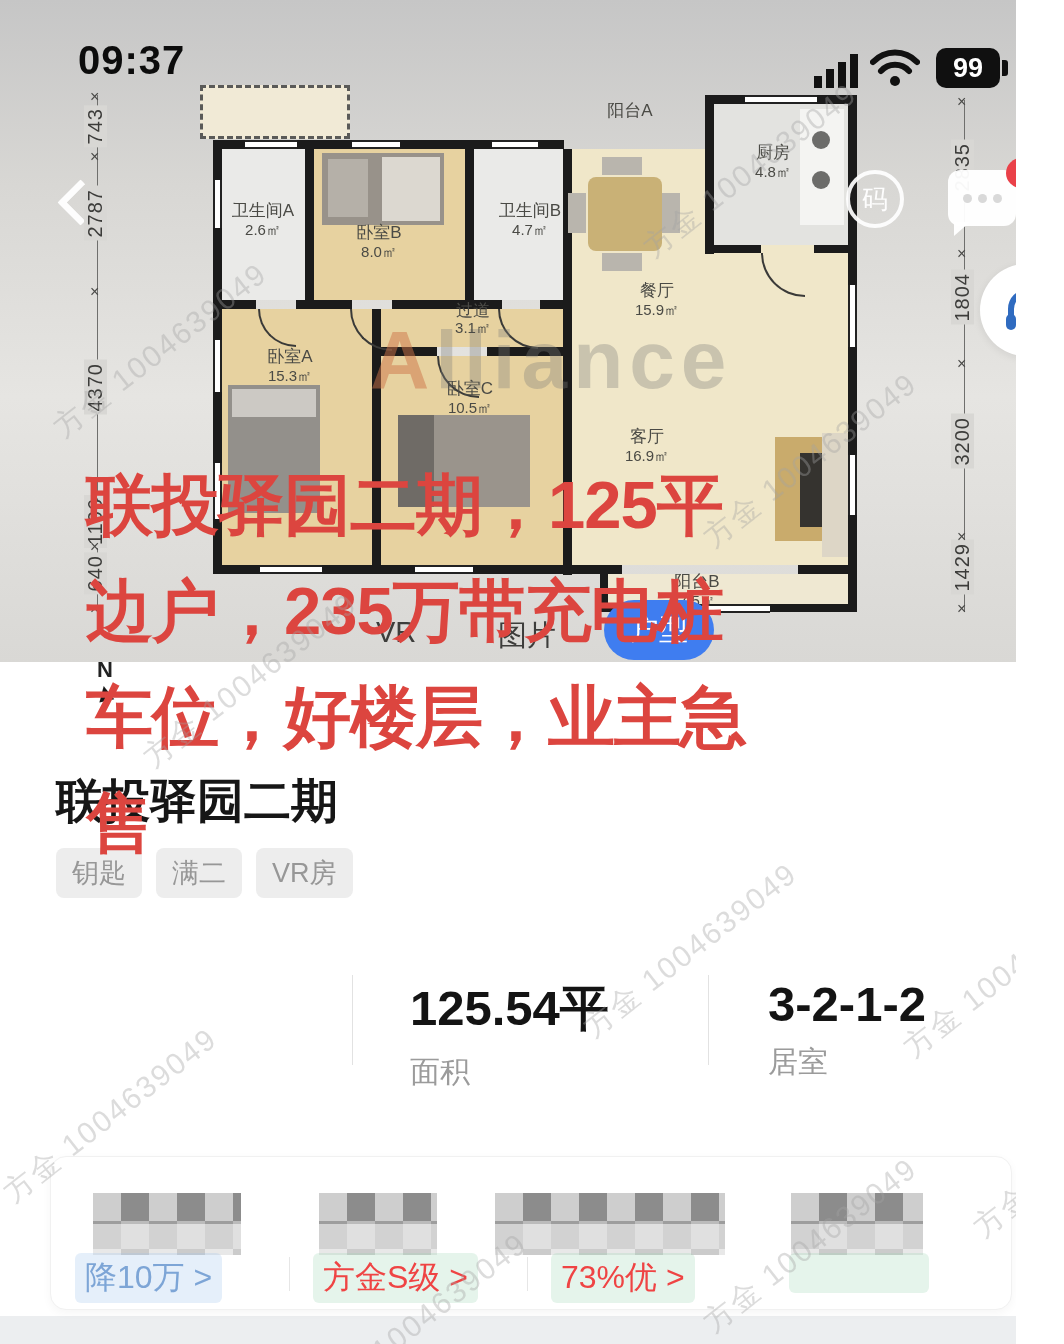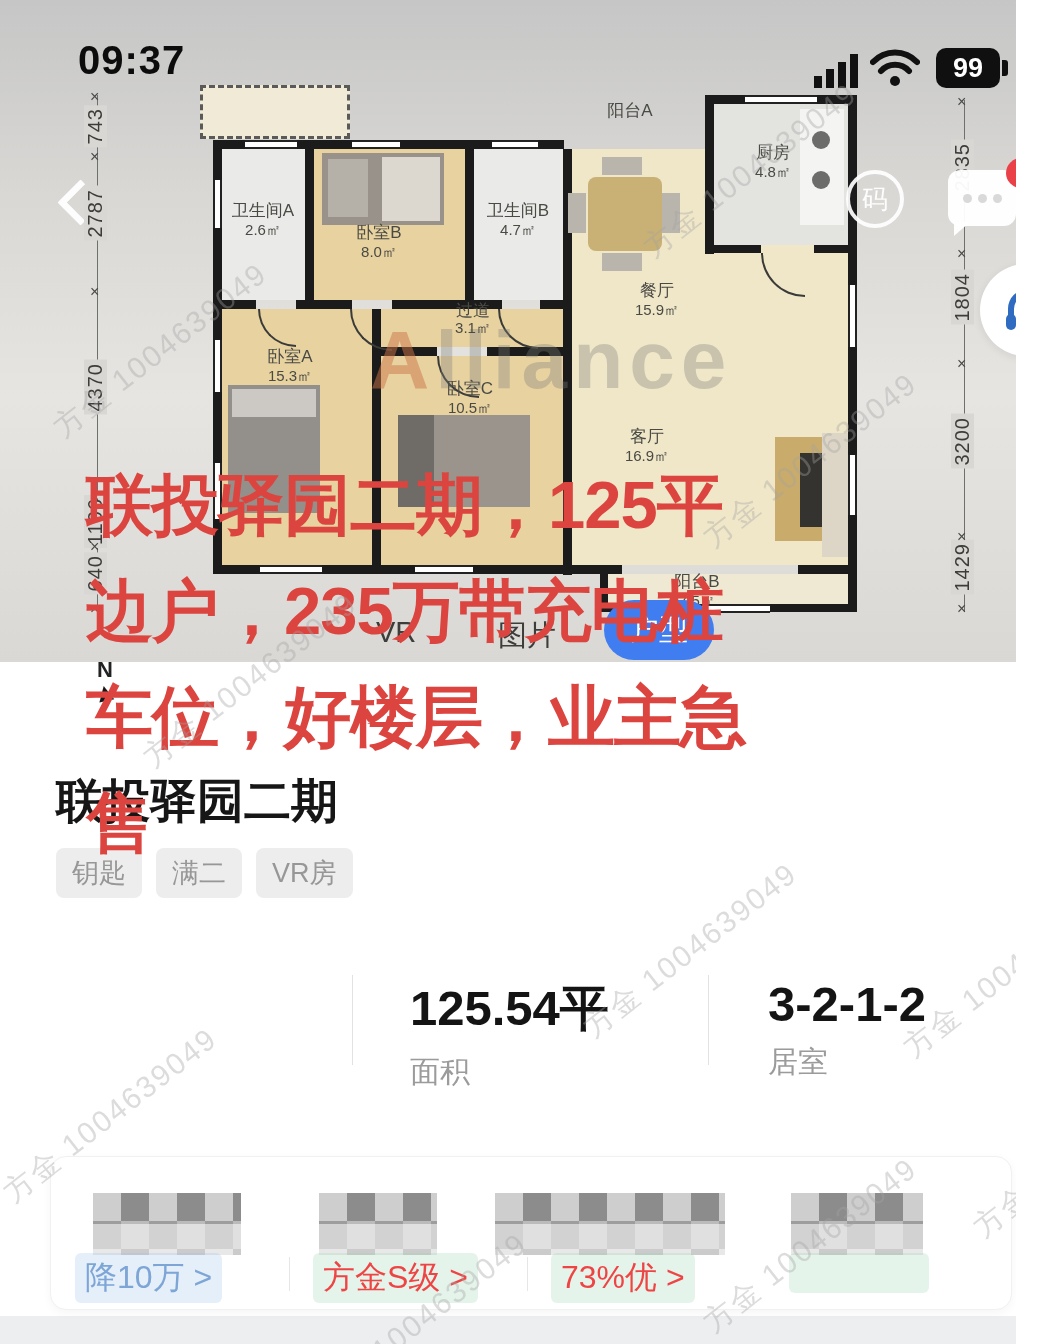--- a/index.html
+++ b/index.html
@@ -199,21 +199,21 @@
           <span class="ra">4.8㎡</span>
         </div>
       <div class="room-label" style="left:10px;top:116px;width:106px">
           <span class="rn">卫生间A</span>
           <span class="ra">2.6㎡</span>
         </div>
       <div class="room-label" style="left:124px;top:138px;width:110px">
           <span class="rn">卧室B</span>
           <span class="ra">8.0㎡</span>
         </div>
-      <div class="room-label" style="left:262px;top:116px;width:112px">
+      <div class="room-label" style="left:274px;top:116px;width:112px">
           <span class="rn">卫生间B</span>
           <span class="ra">4.7㎡</span>
         </div>
       <div class="room-label" style="left:402px;top:196px;width:110px">
           <span class="rn">餐厅</span>
           <span class="ra">15.9㎡</span>
         </div>
       <div class="room-label" style="left:218px;top:217px;width:110px;line-height:1.05">
           <span class="rn">过道</span>
           <span class="ra">3.1㎡</span>

